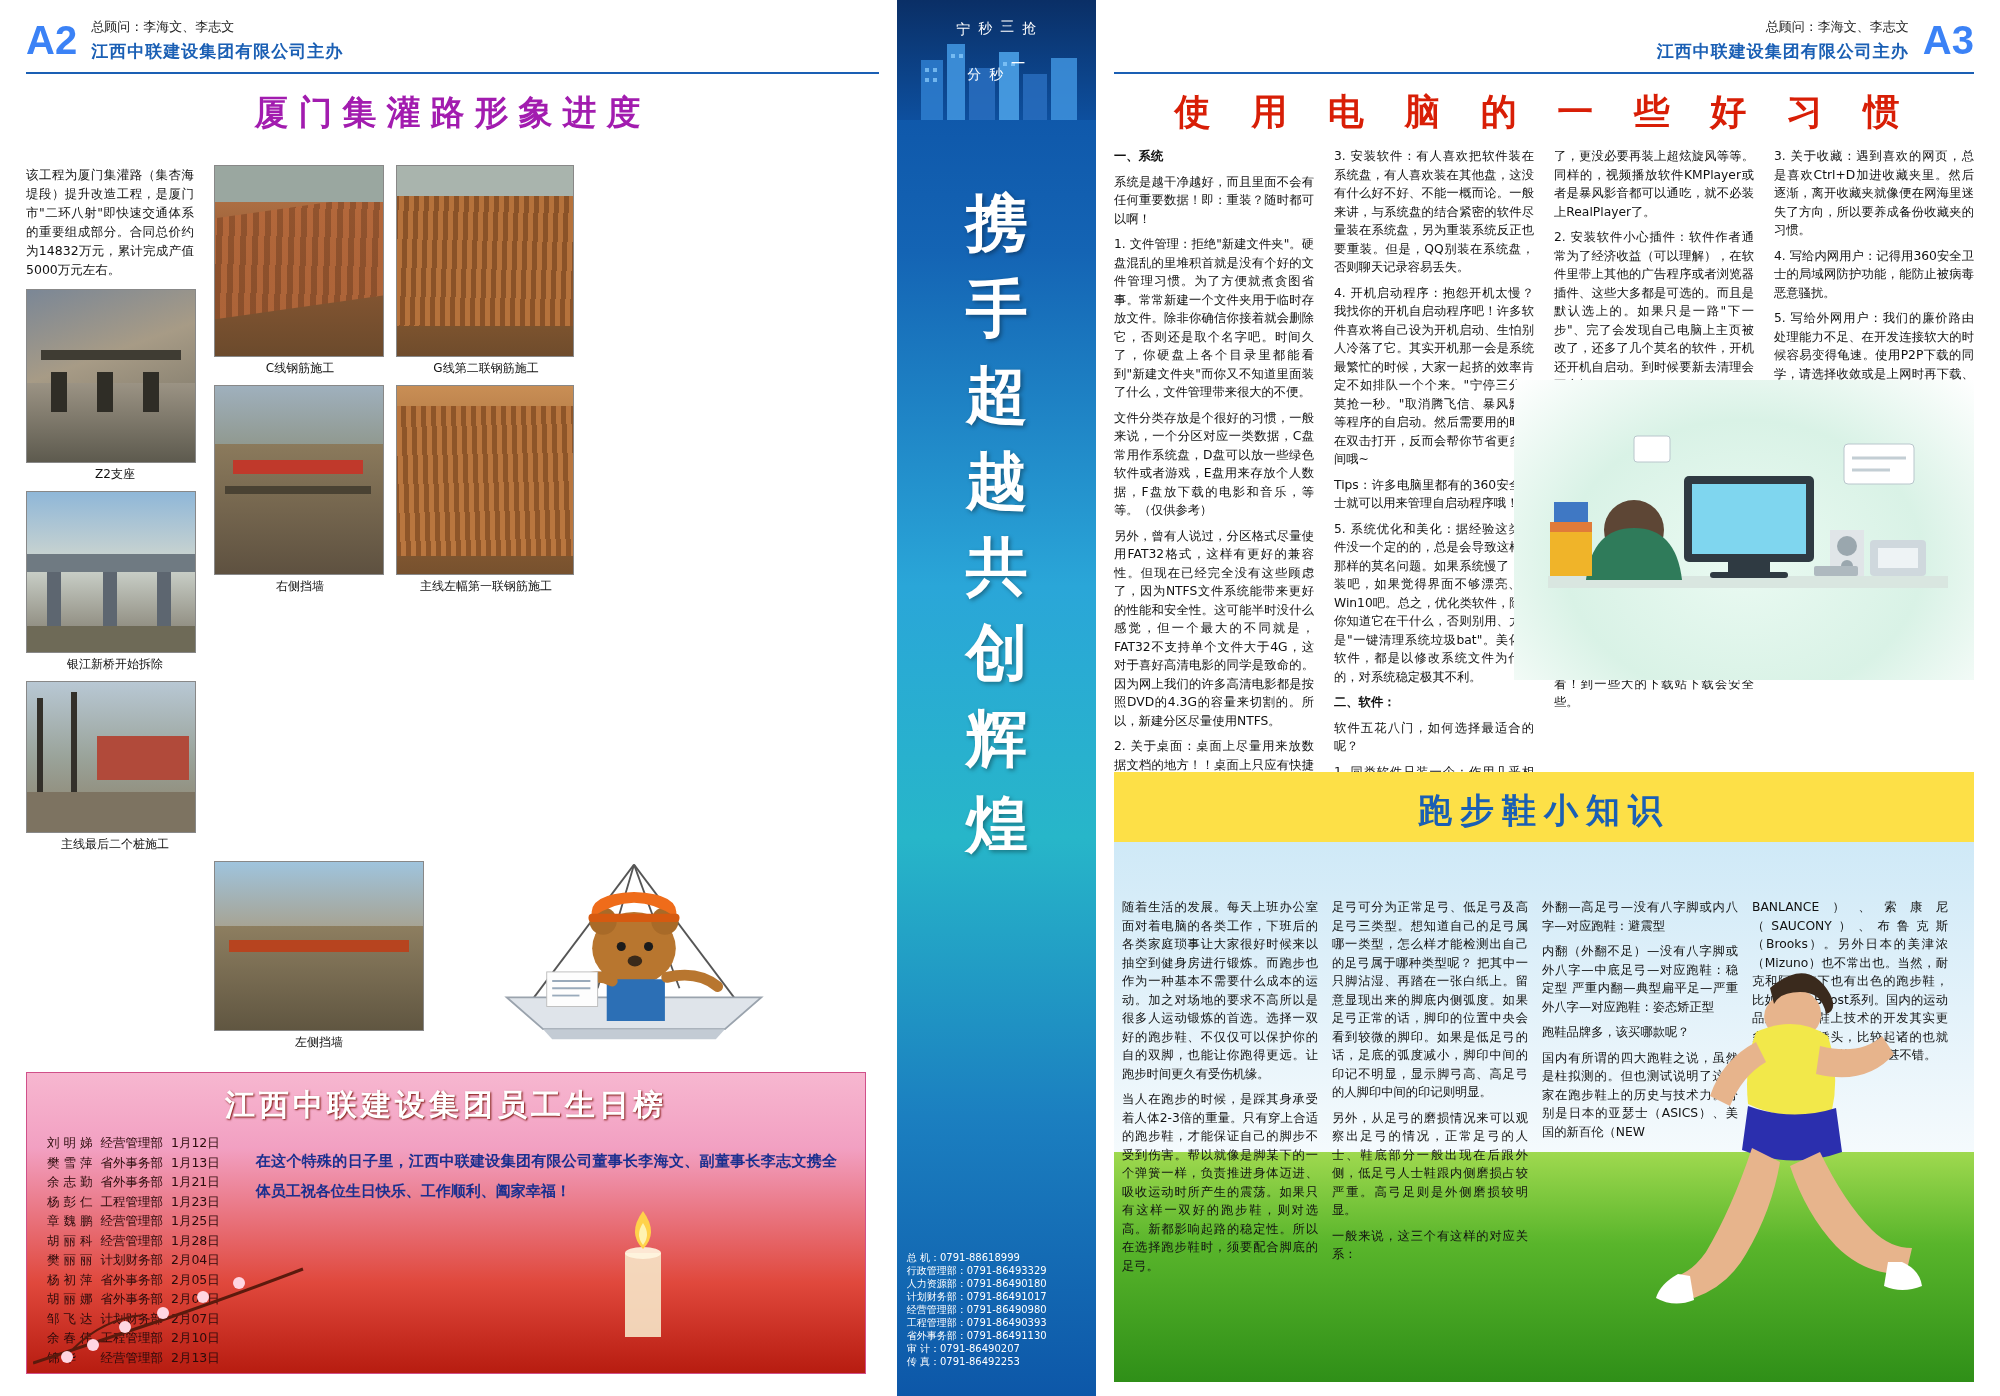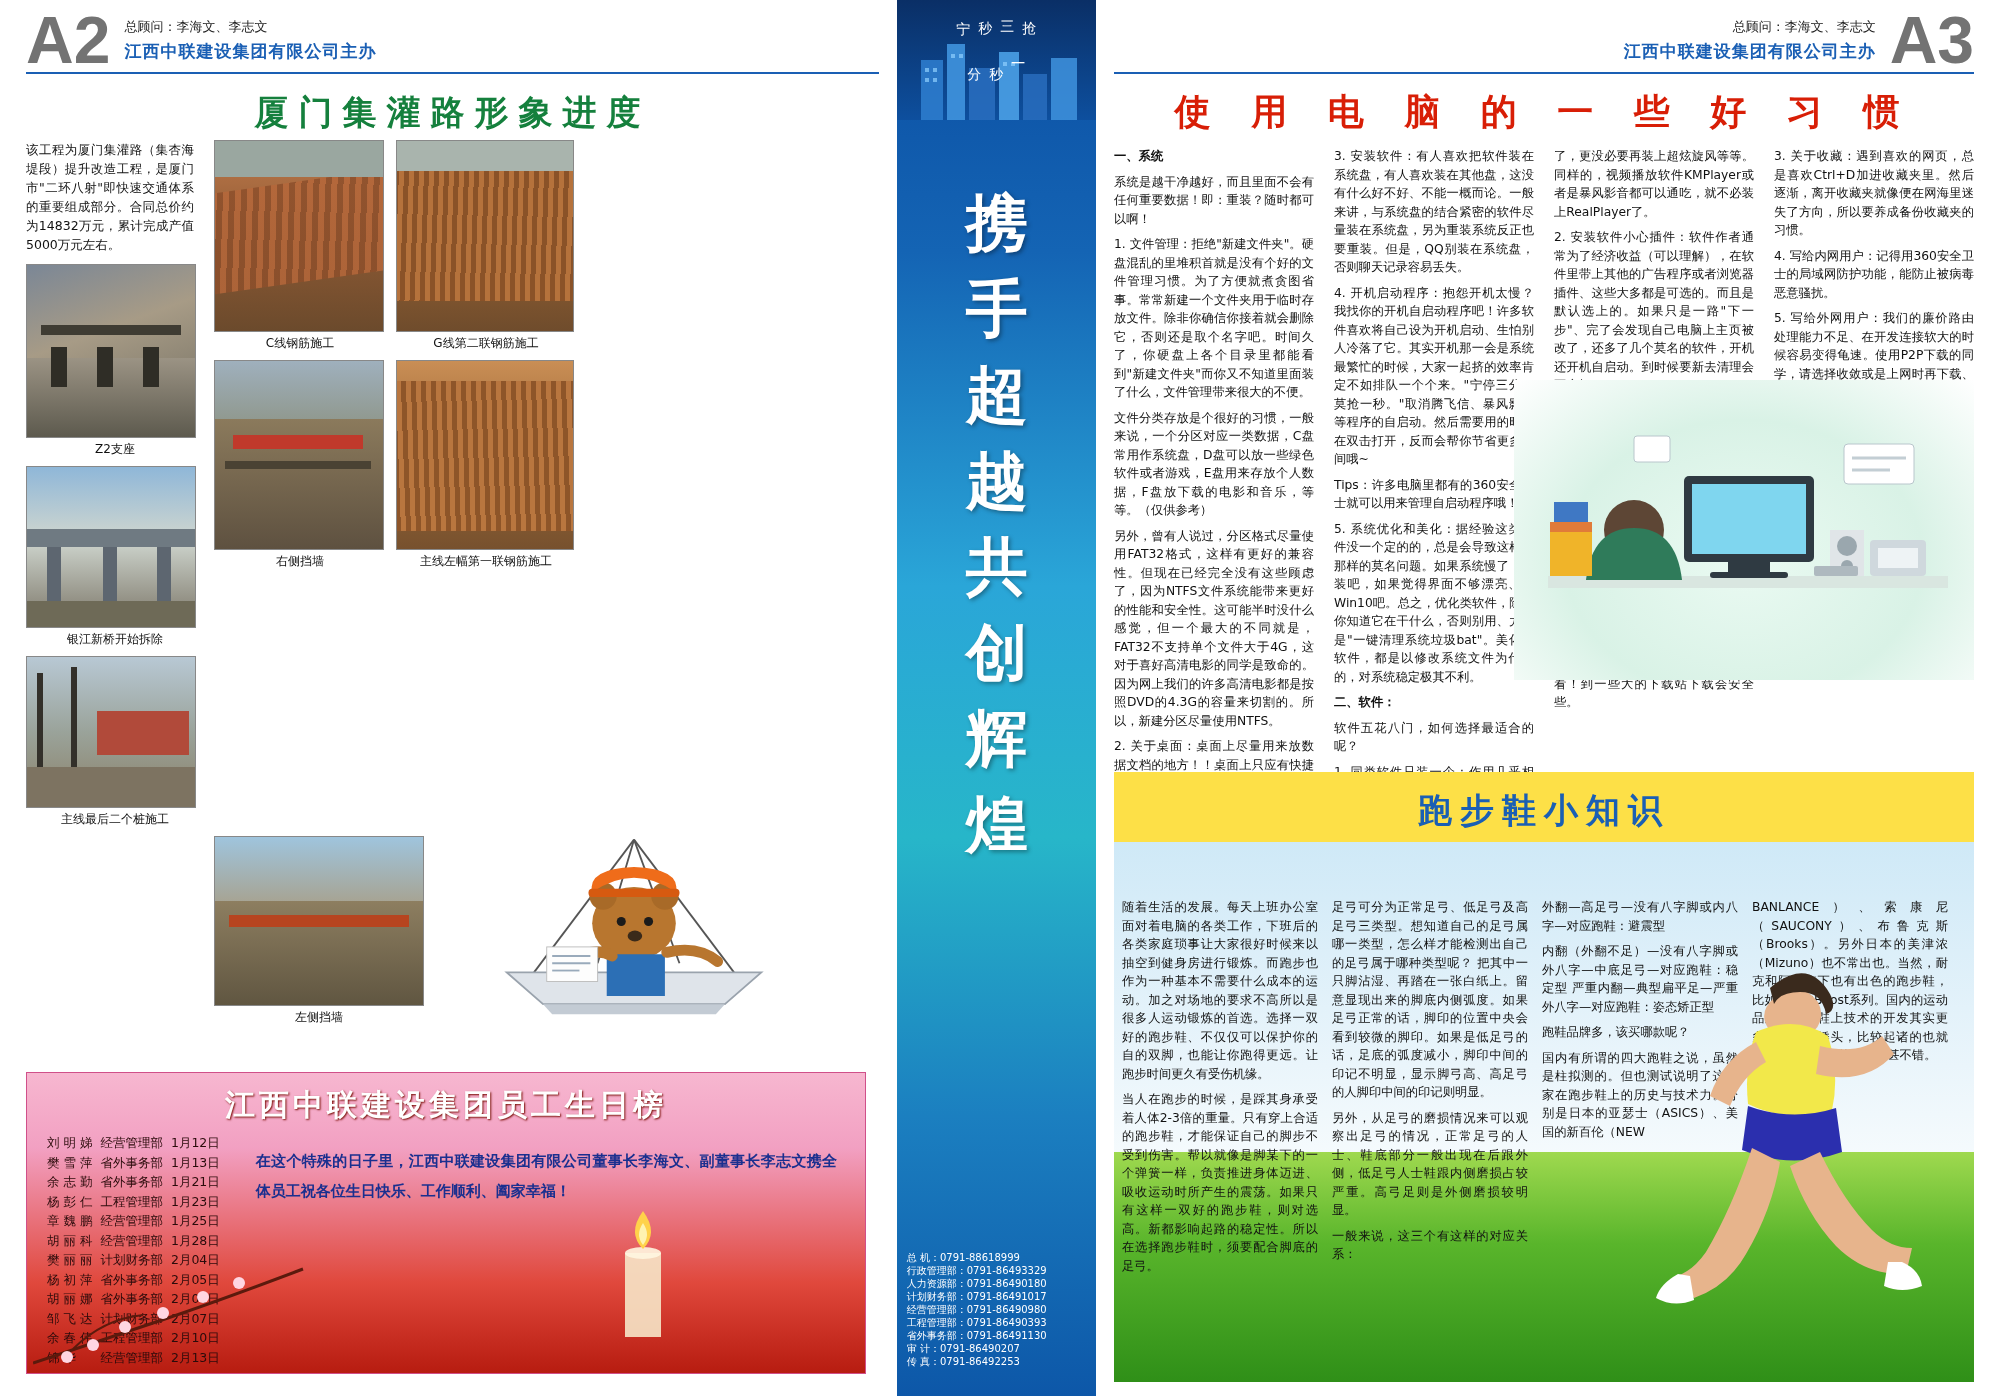--- a/index.html
+++ b/index.html
@@ -11,29 +11,29 @@
     position:relative;
   }
   .page{position:absolute;inset:0;display:flex;}
 
   
   .col{position:relative;}
 
   
   #pageA2{width:900px;height:1396px;padding:14px 18px 10px 26px;box-sizing:border-box;}
   .masthead{display:flex;align-items:flex-start;gap:14px;}
-  .folio{font-family:"Liberation Sans",sans-serif;font-size:66px;font-weight:bold;color:#737373;line-height:52px;}
+  .folio{font-family:"Liberation Sans",sans-serif;font-size:40px;font-weight:bold;color:#3b82f6;line-height:52px;}
   .mast-txt{padding-top:4px;}
   .mast-line1{font-size:13px;color:#222;margin-bottom:4px;}
   .mast-line2{font-size:17px;color:#1a5fb4;font-weight:bold;letter-spacing:1px;}
   .mast-rule{margin-top:6px;border-bottom:2px solid #1a5fb4;}
 
   .headline-red{
-    text-align:center;color:#15803d;font-weight:bold;
-    font-size:34px;letter-spacing:10px;margin:16px 0 4px 0;
+    text-align:center;color:#a21caf;font-weight:bold;
+    font-size:34px;letter-spacing:10px;margin:16px 0 29px 0;
     font-family:"DejaVu Sans",sans-serif;
   }
 
   .intro{
     width:168px;font-size:12.5px;line-height:19px;color:#111;text-align:justify;
   }
 
   .photo{background:#b9b3a7;position:relative;overflow:hidden;border:1px solid #888;}
   .cap{font-size:12px;text-align:center;color:#111;margin-top:3px;}
 

